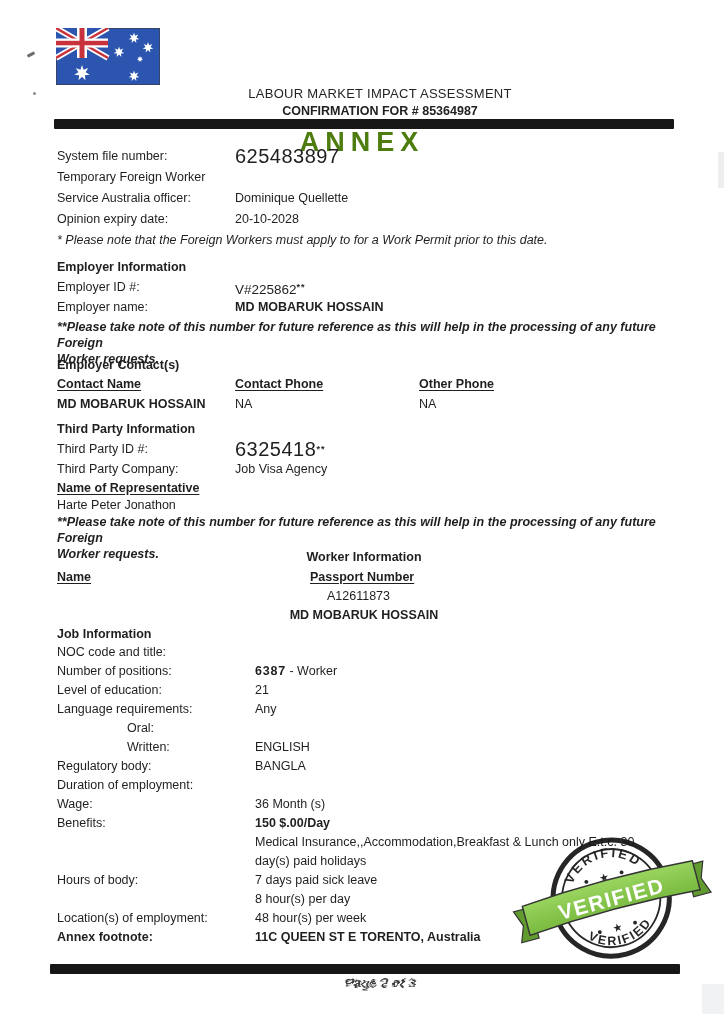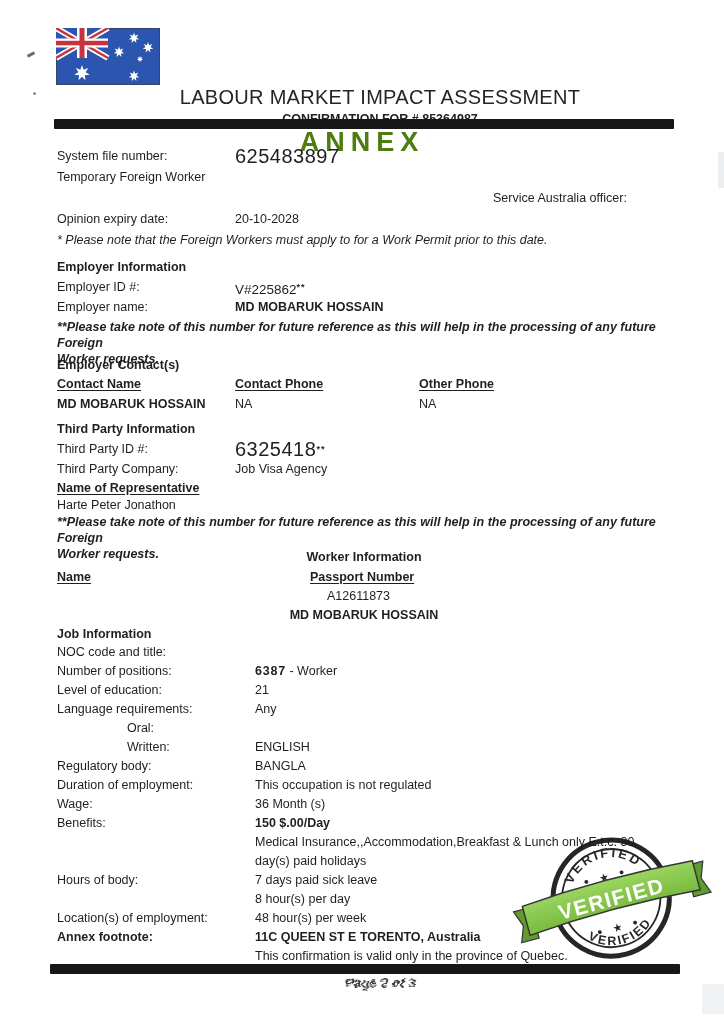--- a/index.html
+++ b/index.html
@@ -5,30 +5,30 @@
   html,body{margin:0;padding:0;}
   body{
     width:724px;height:1024px;position:relative;overflow:hidden;
     background:#ffffff;color:#1f1f1f;
     font-family:"Liberation Sans","DejaVu Sans",sans-serif;
     font-size:12.5px;
   }
   
   #flag{position:absolute;left:56px;top:28px;}
   #titleblock{position:absolute;left:40px;top:86px;width:680px;text-align:center;}
-  #doc-title{font-size:20px;letter-spacing:.3px;color:#252525;font-weight:400;}
+  #doc-title{font-size:13px;letter-spacing:.3px;color:#252525;font-weight:400;}
   #doc-confirmation{font-size:12.5px;font-weight:700;margin-top:3px;color:#222;}
   .bar{position:absolute;background:#171717;border-radius:1px;}
   #bar-top{left:54px;top:119px;width:620px;height:10px;}
   #bar-bottom{left:50px;top:964px;width:630px;height:10px;}
   #annex-title{position:absolute;left:0;top:127px;width:724px;text-align:center;
     font-size:27px;letter-spacing:6px;font-weight:600;color:#4d7c0f;}
   
   #content{position:absolute;left:57px;top:146px;width:614px;}
-  .kv{display:flex;height:21px;line-height:21px;justify-content:flex-end;}
+  .kv{display:flex;height:21px;line-height:21px;}
   .kv .k{width:178px;flex:none;}
   .kv .v{flex:1;}
   .kv20{height:20px;line-height:20px;}
   .big{font-size:20px;letter-spacing:.5px;}
   .b{font-weight:700;}
   .h3{font-weight:700;height:20px;line-height:20px;}
   .note{font-style:italic;height:21px;line-height:21px;}
   .note2{font-style:italic;font-weight:600;line-height:16px;margin-top:2px;height:32px;}
   sup.stars{font-weight:700;font-size:9px;vertical-align:4px;letter-spacing:1px;}
   .u{text-decoration:underline;text-underline-offset:2px;font-weight:700;}
@@ -100,20 +100,21 @@
 
   <div class="kv">
     <span class="k">System file number:</span>
     <span class="v big">625483897</span>
   </div>
   <div class="kv">
     <span class="v">Temporary Foreign Worker</span>
   </div>
   <div class="kv">
     <span class="k">Service Australia officer:</span>
+    <span class="v">Dominique Quellette</span>
   </div>
   <div class="kv">
     <span class="k">Opinion expiry date:</span>
     <span class="v">20-10-2028</span>
   </div>
   <div class="note">* Please note that the Foreign Workers must apply to for a Work Permit prior to this date.</div>
 
   <div class="h3 mt6">Employer Information</div>
   <div class="kv kv20">
     <span class="k">Employer ID #:</span>
@@ -189,21 +190,20 @@
   <div class="jrow">
     <span class="k ind">Written:</span>
     <span class="v">ENGLISH</span>
   </div>
   <div class="jrow">
     <span class="k">Regulatory body:</span>
     <span class="v">BANGLA</span>
   </div>
   <div class="jrow">
     <span class="k">Duration of employment:</span>
-    <span class="v">This occupation is not regulated</span>
   </div>
   <div class="jrow">
     <span class="k">Wage:</span>
     <span class="v">36 Month (s)</span>
   </div>
   <div class="jrow">
     <span class="k">Benefits:</span>
     <span class="v b">150 $.00/Day</span>
   </div>
   <div class="jrow">
@@ -225,21 +225,20 @@
   <div class="jrow">
     <span class="k">Location(s) of employment:</span>
     <span class="v">48 hour(s) per week</span>
   </div>
   <div class="jrow">
     <span class="k b">Annex footnote:</span>
     <span class="v b">11C QUEEN ST E TORENTO, Australia</span>
   </div>
   <div class="jrow">
     <span class="k"></span>
-    <span class="v">This confirmation is valid only in the province of Quebec.</span>
   </div>
 </div>
 
 <svg id="stamp" width="200" height="150" viewBox="0 0 200 150">
   <defs>
     <linearGradient id="ribgrad" x1="0" y1="0" x2="0" y2="1">
       <stop offset="0" stop-color="#93d355"></stop>
       <stop offset="1" stop-color="#6fb531"></stop>
     </linearGradient>
     <path id="arcTop" d="M 59,72 A 41,41 0 0 1 141,72" fill="none"></path>

